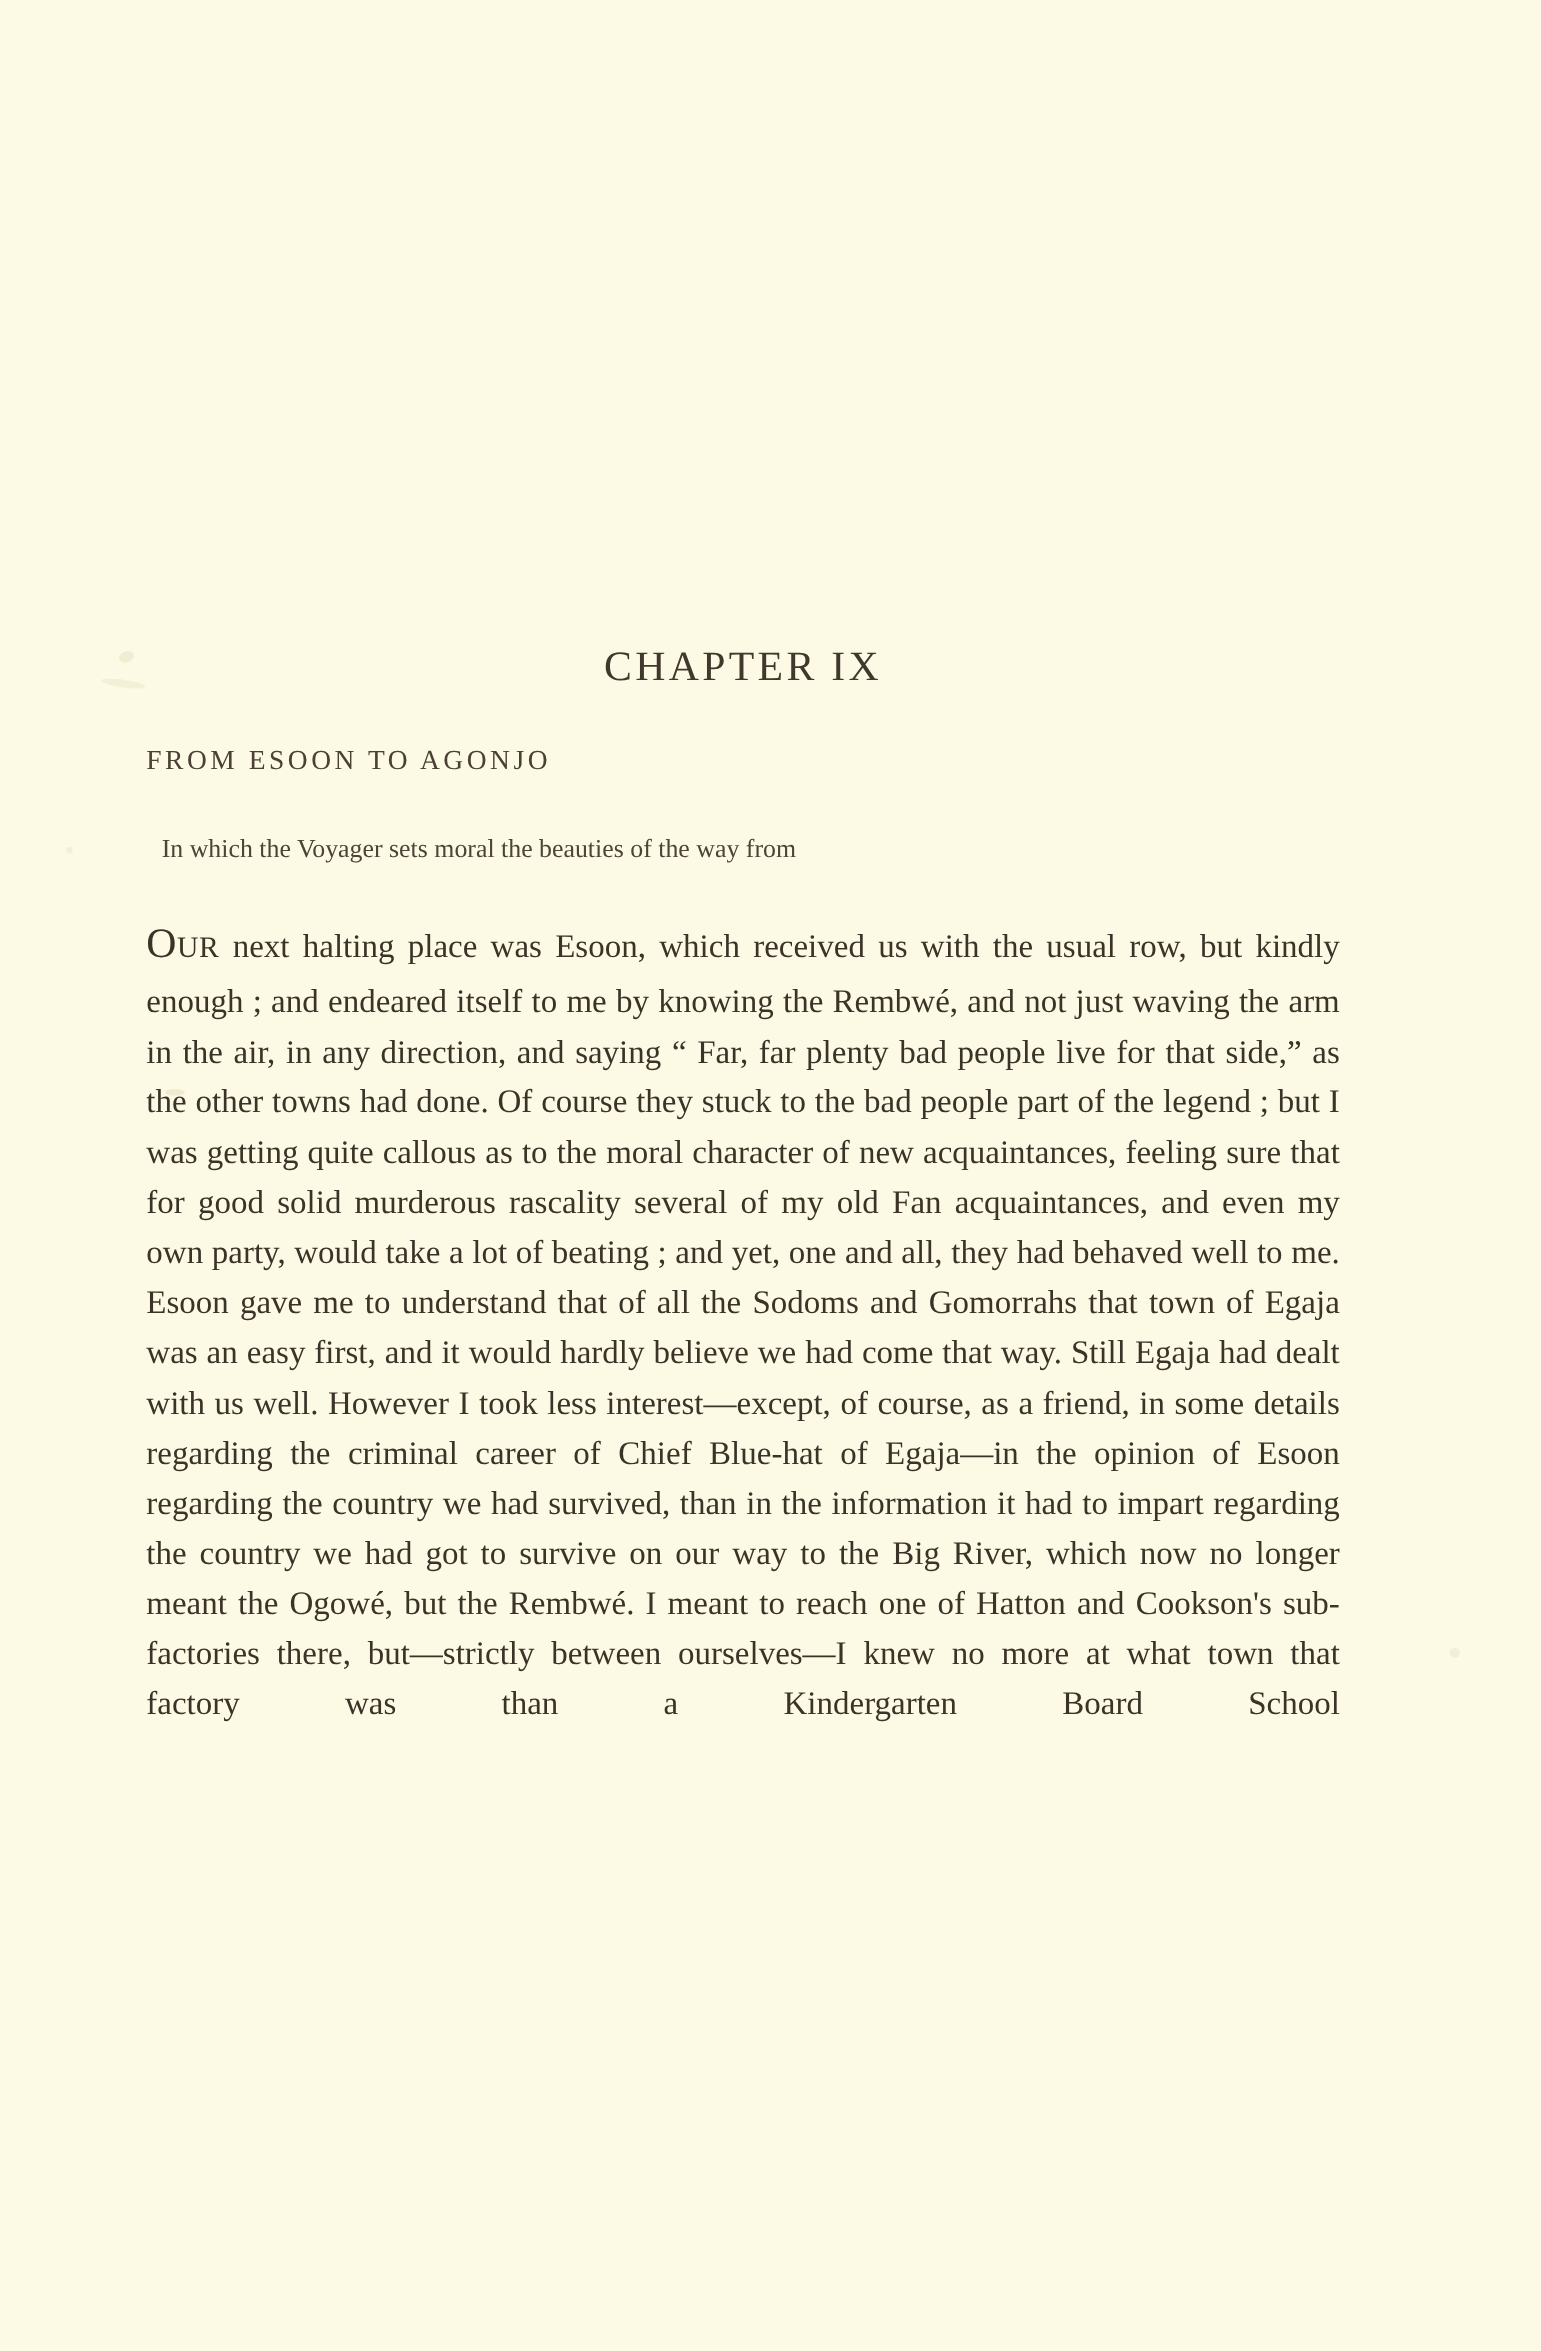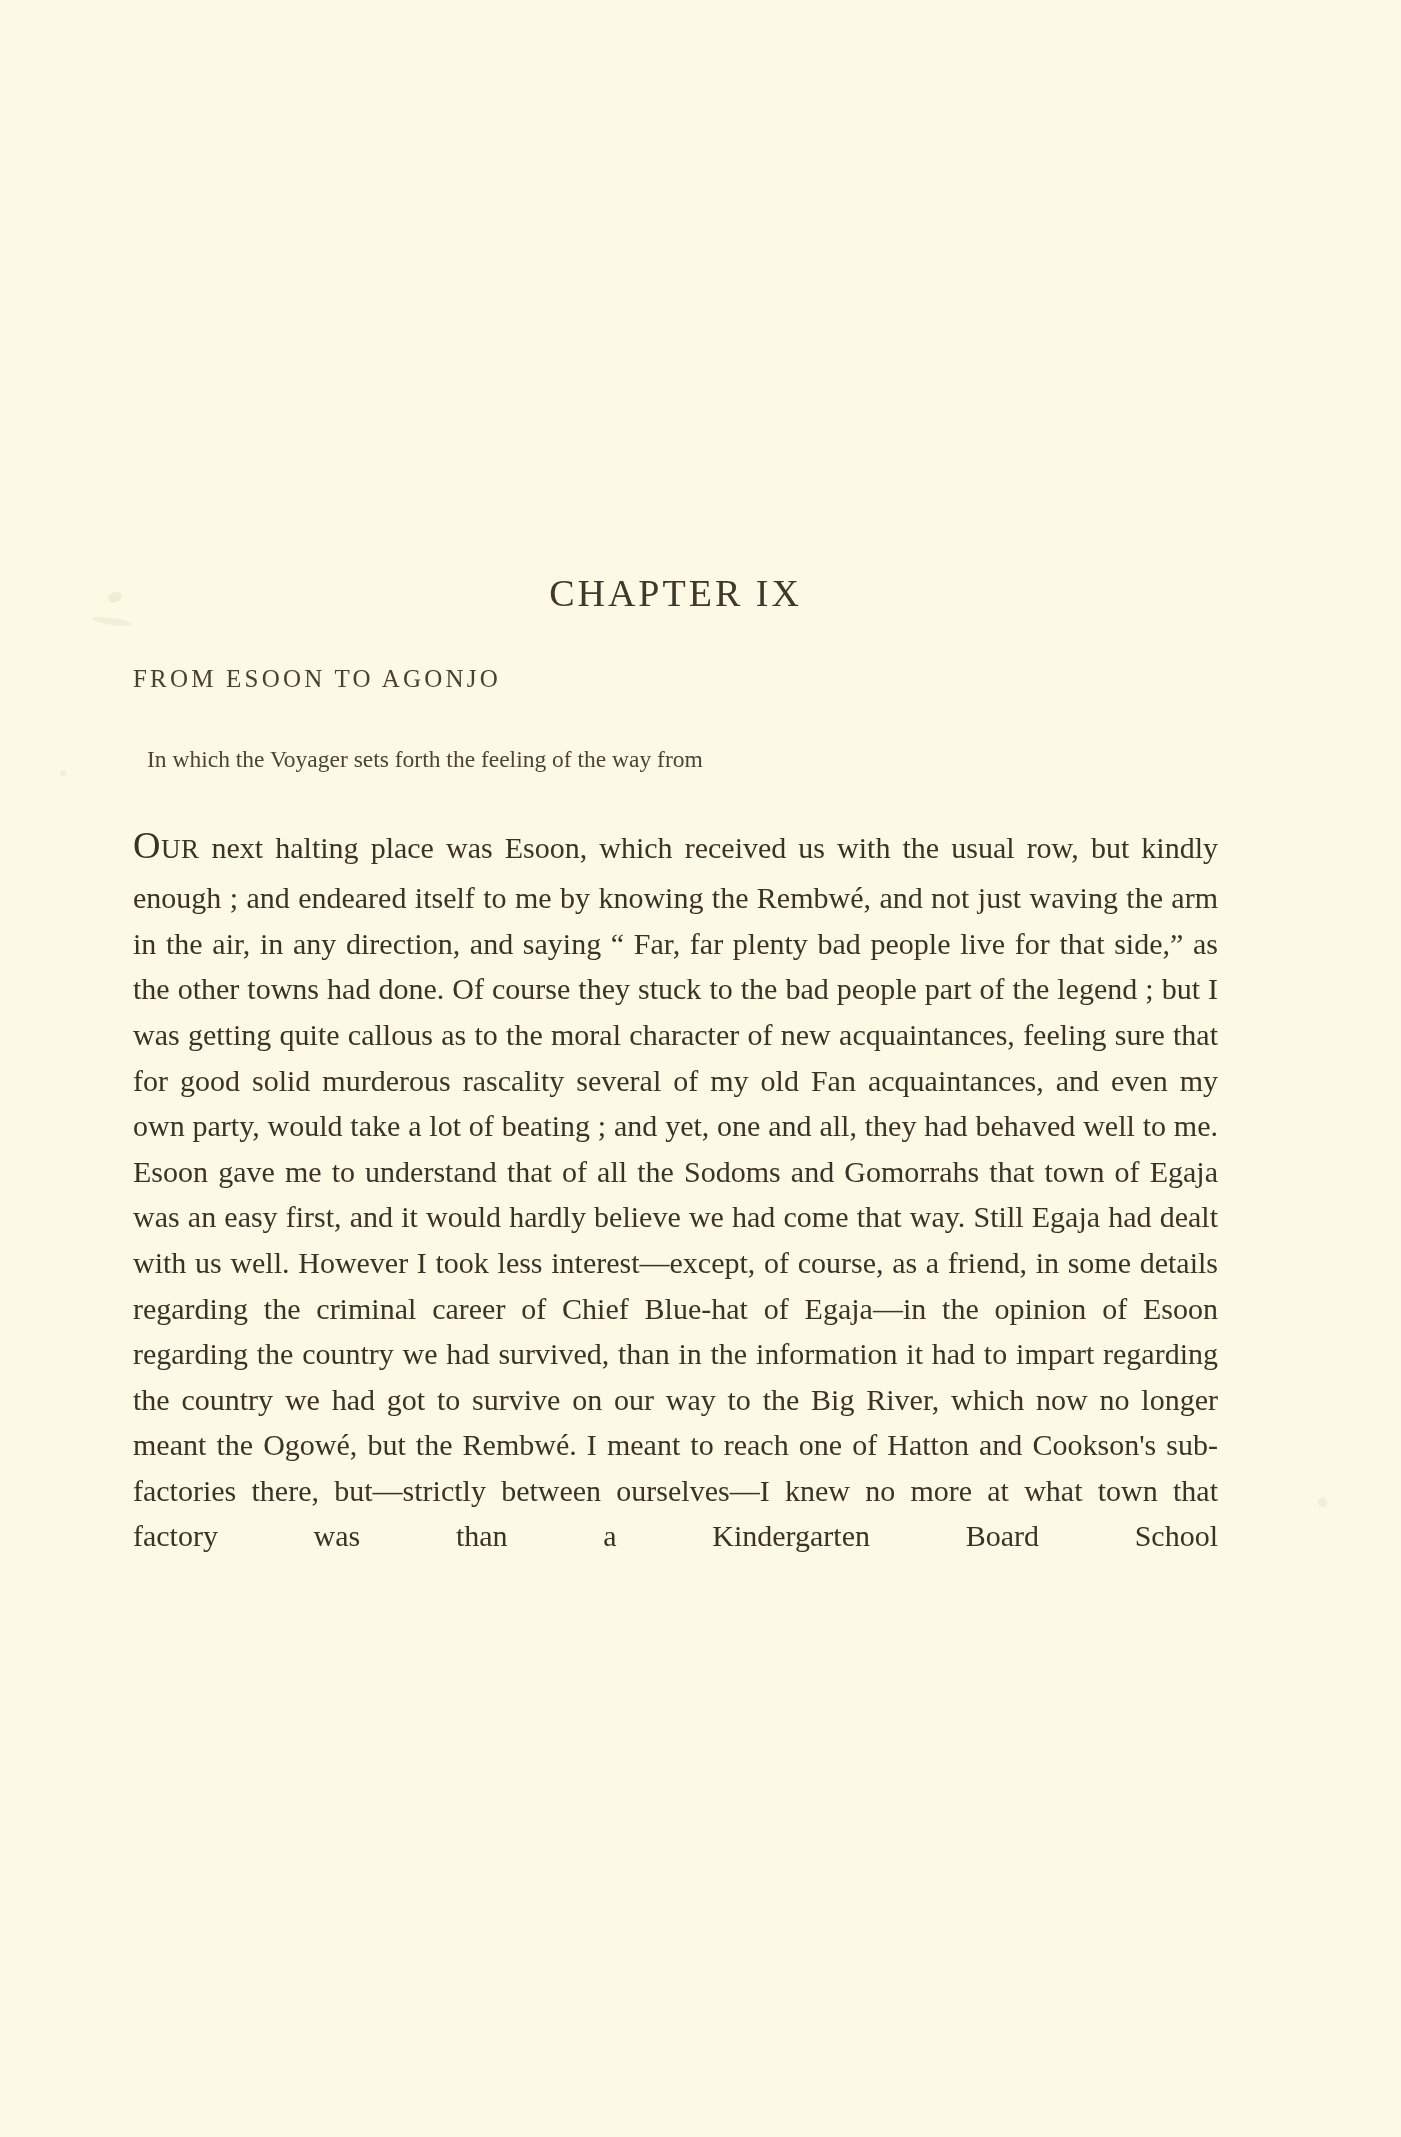--- a/index.html
+++ b/index.html
@@ -31,21 +31,21 @@
   }
   .b1 { left: 108px; top: 592px; width: 14px; height: 10px; transform: rotate(-20deg); }
   .b2 { left: 92px;  top: 618px; width: 40px; height: 7px; opacity: 0.22; transform: rotate(8deg); }
   .b3 { left: 150px; top: 990px; width: 18px; height: 6px; opacity: 0.35; }
   .b4 { left: 1318px; top: 1498px; width: 9px; height: 9px; opacity: 0.25; }
   .b5 { left: 60px; top: 770px; width: 6px; height: 6px; opacity: 0.20; }
 
   .content {
     position: absolute;
     left: 133px;
-    top: 3px;
+    top: 16px;
     width: 1085px;
     font-family: Liberation Serif, serif;
   }
 
   .chapter-number {
     margin-top: 568px;
     text-align: center;
     font-size: 38px;
     letter-spacing: 3px;
     font-weight: 400;
@@ -104,21 +104,21 @@
   <div class="blotch b4"></div>
   <div class="blotch b5"></div>
 
   <div class="content">
 
     <div class="chapter-number">CHAPTER  IX</div>
 
     <div class="chapter-title">FROM  ESOON  TO  AGONJO</div>
 
     <div class="synopsis">
-      <span>In which the Voyager sets forth the feeling of the way from</span>
+      <span>In which the Voyager sets moral the beauties of the way from</span>
     </div>
 
     <div class="body-text">
       <p><span class="dropcap-word">Our</span><span> next halting place was Esoon, which received us with the usual row, but kindly enough ; and endeared itself to me by knowing the Rembwé, and not just waving the arm in the air, in any direction, and saying “ Far, far plenty bad people live for that side,” as the other towns had done.   Of course they stuck to the bad people part of the legend ; but I was getting quite callous as to the moral character of new acquaintances, feeling sure that for good solid murderous rascality several of my old Fan acquaintances, and even my own party, would take a lot of beating ; and yet, one and all, they had behaved well to me.   Esoon gave me to understand that of all the Sodoms and Gomorrahs that town of Egaja was an easy first, and it would hardly believe we had come that way.   Still Egaja had dealt with us well.   However I took less interest—except, of course, as a friend, in some details regarding the criminal career of Chief Blue-hat of Egaja—in the opinion of Esoon regarding the country we had survived, than in the information it had to impart regarding the country we had got to survive on our way to the Big River, which now no longer meant the Ogowé, but the Rembwé.   I meant to reach one of Hatton and Cookson's sub-factories there, but—strictly between ourselves—I knew no more at what town that factory was than a Kindergarten Board School</span></p>
     </div>
 
   </div>
 </div>
 
 </body></html>

